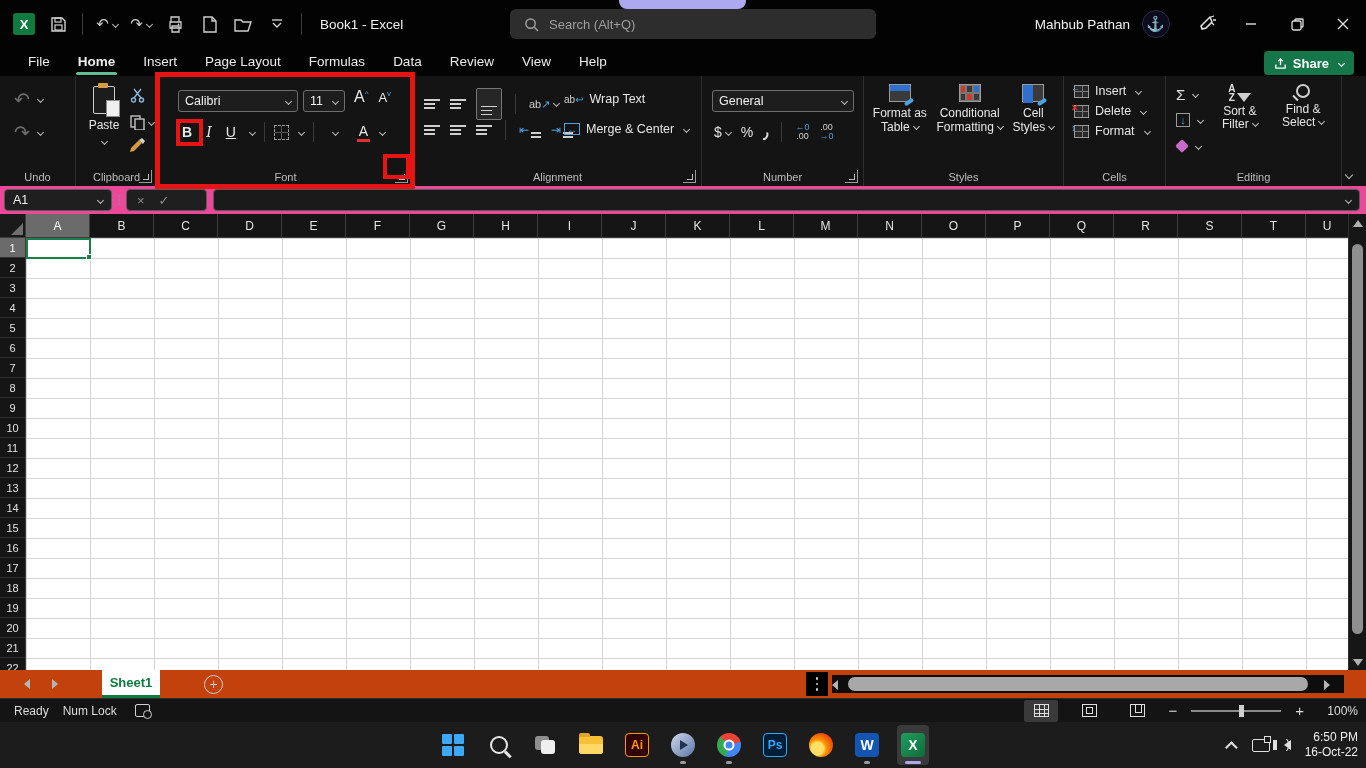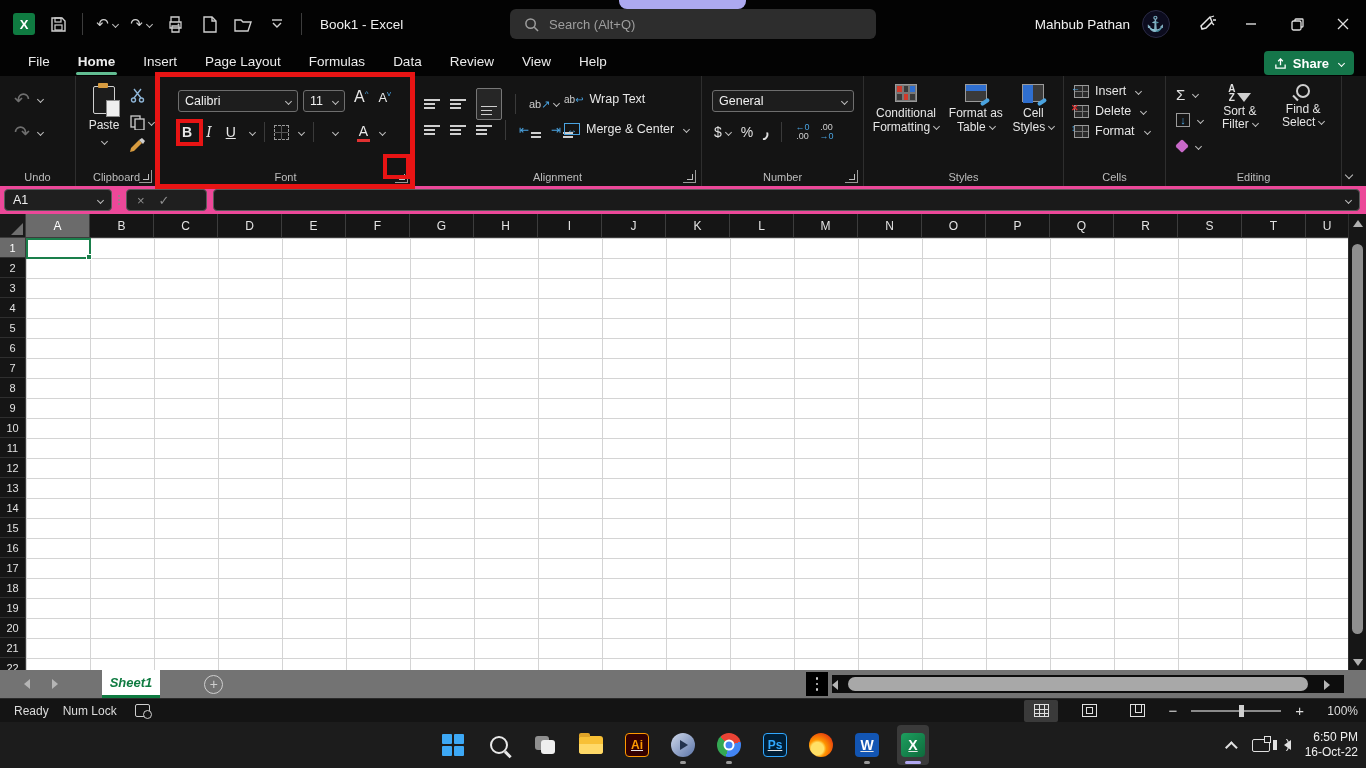--- a/index.html
+++ b/index.html
@@ -154,21 +154,21 @@
     background-image:linear-gradient(to right,#d4d4d4 1px,transparent 1px),linear-gradient(to bottom,#d4d4d4 1px,transparent 1px);
     background-size:64px 20px; }
   .selection { position:absolute; left:26px; top:24px; width:65px; height:21px; border:2px solid #1a7f4b; background:#fff; }
   .selection .handle { position:absolute; right:-3px; bottom:-3px; width:6px; height:6px; background:#1a7f4b; border:1px solid #fff; }
   .vscroll { position:absolute; right:0; top:0; width:18px; bottom:0; background:#161616; border-left:1px solid #2e2e2e; }
   .vs-up { position:absolute; top:6px; left:4px; border-left:5px solid transparent; border-right:5px solid transparent; border-bottom:7px solid #b0b0b0; }
   .vs-dn { position:absolute; bottom:4px; left:4px; border-left:5px solid transparent; border-right:5px solid transparent; border-top:7px solid #b0b0b0; }
   .vs-thumb { position:absolute; left:3px; top:30px; width:11px; height:390px; background:#8f8f8f; border-radius:6px; }
 
   
-  .sheetbar { position:absolute; left:0; top:670px; width:1366px; height:28px; background:#737373; display:flex; align-items:center;font-style:italic; }
+  .sheetbar { position:absolute; left:0; top:670px; width:1366px; height:28px; background:#c2410c; display:flex; align-items:center; }
   .nav-tri { margin-left:24px; }
   .tri-l { border-top:5px solid transparent; border-bottom:5px solid transparent; border-right:6px solid #b5b5b5; }
   .tri-r { border-top:5px solid transparent; border-bottom:5px solid transparent; border-left:6px solid #b5b5b5; }
   .sheet-tab { margin-left:44px; width:58px; height:28px; background:#ffffff; color:#0f7b41; font-weight:bold; font-size:13px; display:flex; align-items:center; justify-content:center; border-bottom:3px solid #0f7b41; }
   .add-sheet { margin-left:44px; width:19px; height:19px; border:1.5px solid #cfcfcf; border-radius:50%; color:#cfcfcf; display:flex; align-items:center; justify-content:center; font-size:14px; line-height:1; }
   .hs-zone { position:absolute; right:18px; top:2px; height:24px; left:806px; display:flex; align-items:center; }
   .hs-handle { width:22px; height:24px; background:#000; display:flex; align-items:center; justify-content:center; flex-direction:column; gap:3px; }
   .hs-handle i { width:2.5px; height:2.5px; background:#cfcfcf; border-radius:50%; display:block; }
   .hs-track { flex:1; height:18px; background:#0d0d0d; position:relative; margin:0 4px; }
   .hs-thumb { position:absolute; left:16px; right:36px; top:2px; height:14px; background:#a8a8a8; border-radius:8px; }
@@ -189,21 +189,21 @@
   .vi-break { width:15px; height:13px; border:1px solid #e0e0e0; position:relative; }
   .vi-break::after { content:""; position:absolute; left:4px; top:0; width:5px; height:7px; border:1px solid #e0e0e0; border-top:none; }
   .zoom-minus,.zoom-plus { color:#dcdcdc; font-size:15px; }
   .zoom-track { width:90px; height:2px; background:#8a8a8a; position:relative; }
   .zoom-thumb { position:absolute; left:48px; top:-5px; width:5px; height:12px; background:#cfcfcf; }
   .zoom-label { width:40px; text-align:right; }
 
   
   .taskbar { position:absolute; left:0; top:722px; width:1366px; height:46px; background:#1c1c1c; }
   .tb-icons { position:absolute; left:50%; transform:translateX(-50%); top:0; height:46px; display:flex; align-items:center; gap:14px; }
-  .tkb { width:32px; height:40px; display:flex; align-items:center; justify-content:center; position:relative; border-radius:4px;text-decoration:underline; }
+  .tkb { width:32px; height:40px; display:flex; align-items:center; justify-content:center; position:relative; border-radius:4px; }
   .tkb.active { background:#3a3a3a; }
   .run-dot { position:absolute; bottom:1px; left:50%; transform:translateX(-50%); width:6px; height:3px; border-radius:2px; background:#9a9a9a; }
   .run-dot.wide { width:16px; background:#b0a7f0; }
   .win-logo { width:22px; height:22px; display:grid; grid-template-columns:1fr 1fr; grid-template-rows:1fr 1fr; gap:2px; }
   .win-logo i { background:#3da8f5; border-radius:1px; }
   .tk-search { width:18px; height:18px; border:2.5px solid #e8e8e8; border-radius:50%; position:relative; }
   .tk-search::after { content:""; position:absolute; width:8px; height:2.5px; background:#e8e8e8; transform:rotate(45deg); left:12px; top:15px; }
   .taskview { width:20px; height:18px; position:relative; }
   .taskview::before { content:""; position:absolute; left:0; top:0; width:14px; height:14px; background:#8f8f8f; border-radius:3px; }
   .taskview::after { content:""; position:absolute; right:0; bottom:0; width:14px; height:14px; background:#efefef; border-radius:3px; }
@@ -499,33 +499,33 @@
       <span class="vsep"></span>
       <span class="dec"><span class="b">←0</span><br><span>.00</span></span>
       <span class="dec"><span>.00</span><br><span class="b">→0</span></span>
     </div>
     <div class="glabel">Number</div>
     <div class="launcher"></div>
   </div>
 
   <div class="rgroup g-styles">
     <div class="bigbtn">
+      <span class="tbl-ic"></span>
+      <span><span>Format as</span><br><span>Table</span><span class="chev small"></span></span>
+    </div>
+    <div class="bigbtn">
       <span class="cf-ic">
           <i class="cf-r"></i>
           <i class="cf-g"></i>
           <i class="cf-b"></i>
           <i class="cf-g"></i>
           <i class="cf-r"></i>
           <i class="cf-g"></i>
         </span>
       <span><span>Conditional</span><br><span>Formatting</span><span class="chev small"></span></span>
-    </div>
-    <div class="bigbtn">
-      <span class="tbl-ic"></span>
-      <span><span>Format as</span><br><span>Table</span><span class="chev small"></span></span>
     </div>
     <div class="bigbtn">
       <span class="cs-ic"></span>
       <span><span>Cell</span><br><span>Styles</span><span class="chev small"></span></span>
     </div>
     <div class="glabel">Styles</div>
   </div>
 
   <div class="rgroup g-cells">
     <div class="cells-col">

